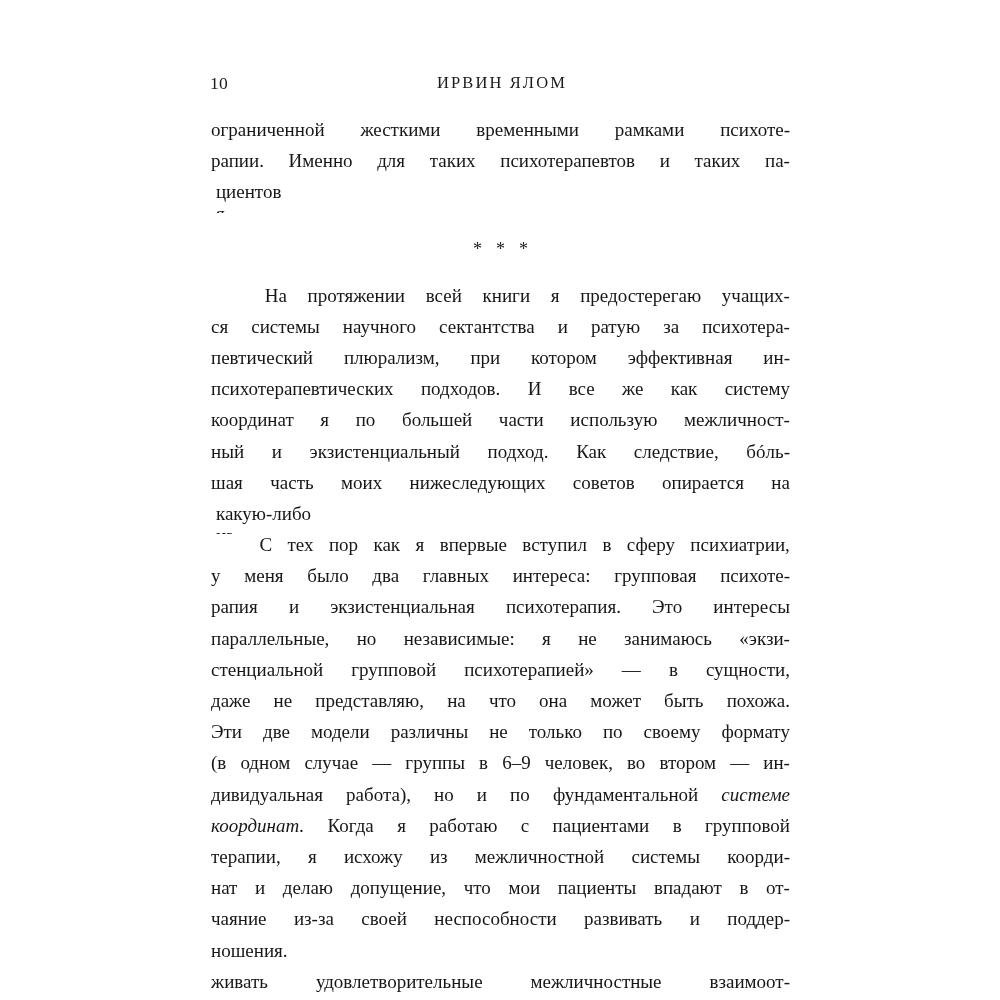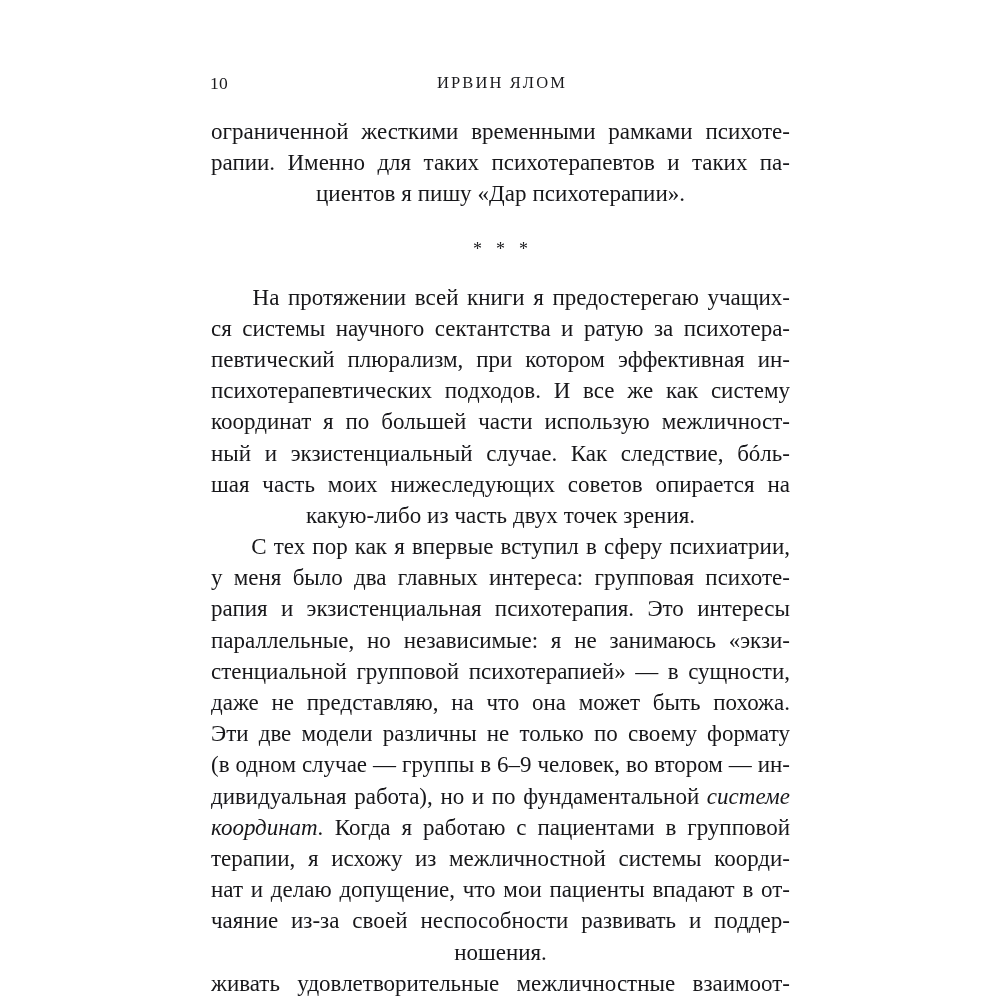--- a/index.html
+++ b/index.html
@@ -63,34 +63,35 @@
 
   .para {
     margin: 0;
   }
 
   
   .line {
     display: flex;
     height: 31.2px;
     align-items: baseline;
-    font-size: 23px;
+    font-size: 19px;
     white-space: pre;
     overflow: hidden;
   }
   .line > .w {
     white-space: pre;
   }
   
   .line.just {
     justify-content: space-between;
   }
   
   .line.last {
-    justify-content: center;
+    justify-content: space-between;
+    flex-direction: column;
   }
   .line.last > .w + .w {
     margin-left: 0.26em;
   }
   
   .indent {
     display: inline-block;
     width: 33px;
     flex: 0 0 33px;
   }
@@ -133,21 +134,21 @@
         </div>
         <div class="sep">
           <span class="stars">***</span>
         </div>
         <div class="para">
           <div class="line just"><span class="indent"></span><span class="w">На</span><span class="w">протяжении</span><span class="w">всей</span><span class="w">книги</span><span class="w">я</span><span class="w">предостерегаю</span><span class="w">учащих-</span></div>
           <div class="line just"><span class="w">ся</span><span class="w">системы</span><span class="w">научного</span><span class="w">сектантства</span><span class="w">и</span><span class="w">ратую</span><span class="w">за</span><span class="w">психотера-</span></div>
           <div class="line just"><span class="w">певтический</span><span class="w">плюрализм,</span><span class="w">при</span><span class="w">котором</span><span class="w">эффективная</span><span class="w">ин-</span></div>
           <div class="line just"><span class="w">психотерапевтических</span><span class="w">подходов.</span><span class="w">И</span><span class="w">все</span><span class="w">же</span><span class="w">как</span><span class="w">систему</span></div>
           <div class="line just"><span class="w">координат</span><span class="w">я</span><span class="w">по</span><span class="w">большей</span><span class="w">части</span><span class="w">использую</span><span class="w">межличност-</span></div>
-          <div class="line just"><span class="w">ный</span><span class="w">и</span><span class="w">экзистенциальный</span><span class="w">случае.</span><span class="w">Как</span><span class="w">следствие,</span><span class="w">бóль-</span></div>
+          <div class="line just"><span class="w">ный</span><span class="w">и</span><span class="w">экзистенциальный</span><span class="w">подход.</span><span class="w">Как</span><span class="w">следствие,</span><span class="w">бóль-</span></div>
           <div class="line just"><span class="w">шая</span><span class="w">часть</span><span class="w">моих</span><span class="w">нижеследующих</span><span class="w">советов</span><span class="w">опирается</span><span class="w">на</span></div>
           <div class="line last"><span class="w">какую-либо</span><span class="w">из</span><span class="w">часть</span><span class="w">двух</span><span class="w">точек</span><span class="w">зрения.</span></div>
         </div>
         <div class="para">
           <div class="line just"><span class="indent"></span><span class="w">С</span><span class="w">тех</span><span class="w">пор</span><span class="w">как</span><span class="w">я</span><span class="w">впервые</span><span class="w">вступил</span><span class="w">в</span><span class="w">сферу</span><span class="w">психиатрии,</span></div>
           <div class="line just"><span class="w">у</span><span class="w">меня</span><span class="w">было</span><span class="w">два</span><span class="w">главных</span><span class="w">интереса:</span><span class="w">групповая</span><span class="w">психоте-</span></div>
           <div class="line just"><span class="w">рапия</span><span class="w">и</span><span class="w">экзистенциальная</span><span class="w">психотерапия.</span><span class="w">Это</span><span class="w">интересы</span></div>
           <div class="line just"><span class="w">параллельные,</span><span class="w">но</span><span class="w">независимые:</span><span class="w">я</span><span class="w">не</span><span class="w">занимаюсь</span><span class="w">«экзи-</span></div>
           <div class="line just"><span class="w">стенциальной</span><span class="w">групповой</span><span class="w">психотерапией»</span><span class="w">—</span><span class="w">в</span><span class="w">сущности,</span></div>
           <div class="line just"><span class="w">даже</span><span class="w">не</span><span class="w">представляю,</span><span class="w">на</span><span class="w">что</span><span class="w">она</span><span class="w">может</span><span class="w">быть</span><span class="w">похожа.</span></div>

